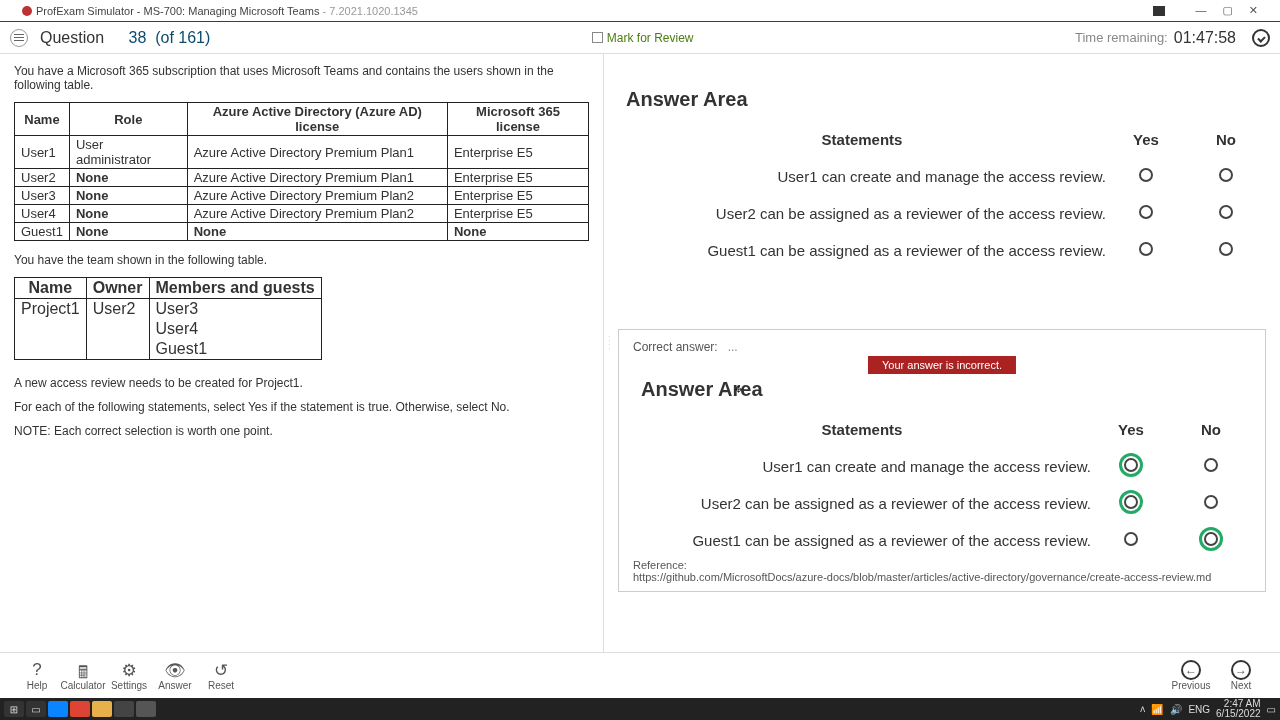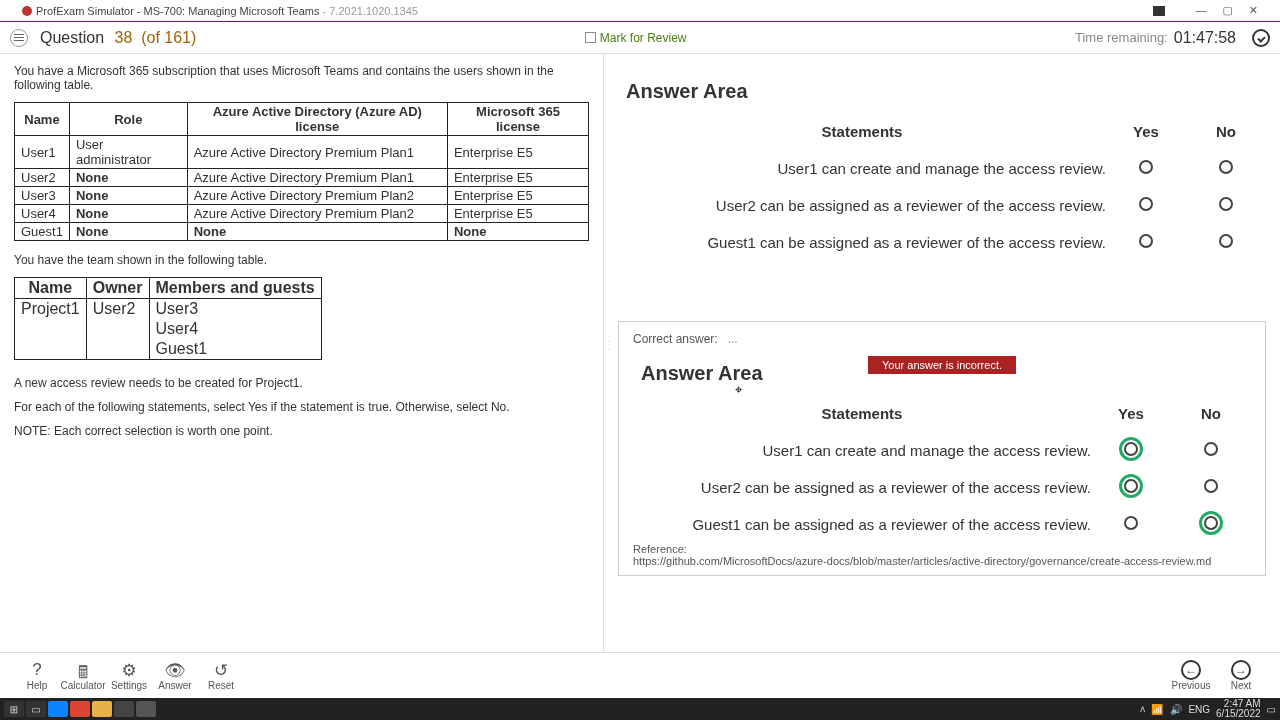--- a/index.html
+++ b/index.html
@@ -11,42 +11,42 @@
 .titlebar .title .ver { color: #999; }
 .titlebar .spacer { flex: 1; }
 .titlebar .hint { width: 12px; height: 10px; background: #333; margin-right: 30px; }
 .titlebar .winctl { display: flex; gap: 16px; font-size: 11px; color: #555; }
 .titlebar .winctl span { cursor: pointer; }
 
 .headerbar { height: 32px; display: flex; align-items: center; padding: 0 10px; border-bottom: 1px solid #ddd; }
 .menu-icon { width: 18px; height: 18px; border:1px solid #999; border-radius:50%; display:flex; flex-direction:column; justify-content:center; align-items:center; gap:2px; margin-right:12px; cursor:pointer;}
 .menu-icon div { width:10px; height:1px; background:#666;}
 .qlabel { font-size: 16px; color: #333; }
-.qlabel .qn { color:#a16207; margin-left:6px;}
+.qlabel .qn { color:#0c4a6e; margin-left:20px;}
 .headerbar .hspacer { flex:1;}
 .mark-box { display:flex; align-items:center; font-size:12px; color:#4d7c0f; gap:4px;}
 .mark-box .cb { width:11px; height:11px; border:1px solid #888;}
 .timer { margin-left:auto; display:flex; align-items:center; gap:6px;}
 .timer .tlabel { color:#888; font-size:13px;}
 .timer .tval { font-size:16px; color:#333;}
 .check-icon { width:18px; height:18px; border:2px solid #333; border-radius:50%; position:relative; margin-left:10px;}
 .check-icon::after { content:""; position:absolute; left:4px; top:5px; width:5px; height:3px; border-left:2px solid #333; border-bottom:2px solid #333; transform:rotate(-45deg);}
 
 .content { display:flex; height: 598px; }
 .leftpane { width: 604px; padding: 10px 14px; overflow:auto; border-right:1px solid #ddd;}
 .rightpane { flex:1; padding: 10px 14px; overflow:auto; position:relative;}
 
 .qtext { font-size:12px; margin-bottom:10px;}
 
 table.data { border-collapse:collapse; font-size:13px; margin-bottom:12px;}
 table.data th, table.data td { border:1px solid #222; padding:1px 6px; text-align:left;}
 table.data th { font-weight:bold; text-align:center;}
 .bold { font-weight:bold;margin-left:48px;}
 
-.answer-area-title { font-size:20px; font-weight:bold; margin:16px 0 20px 8px;}
+.answer-area-title { font-size:20px; font-weight:bold; margin:24px 0 20px 8px;}
 .stmt-header { display:flex; font-size:15px; font-weight:bold;}
 .stmt-header .s1 { flex:1; text-align:center;}
 .stmt-header .s2 { width:80px; text-align:center;}
 .stmt-header .s3 { width:80px; text-align:center;}
 .stmt-row { display:flex; align-items:center; font-size:15px; margin-top:20px;text-align:right;}
 .stmt-row .s1 { flex:1;}
 .stmt-row .s2, .stmt-row .s3 { width:80px; text-align:center;}
 .radio { display:inline-block; width:14px; height:14px; border:2px solid #444; border-radius:50%;}
 .radio.boxed { outline:3px solid #2a6; outline-offset:2px;}
 

